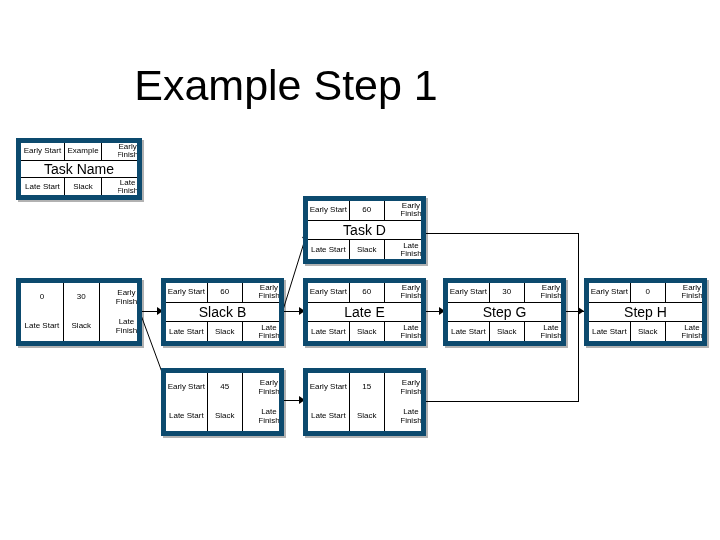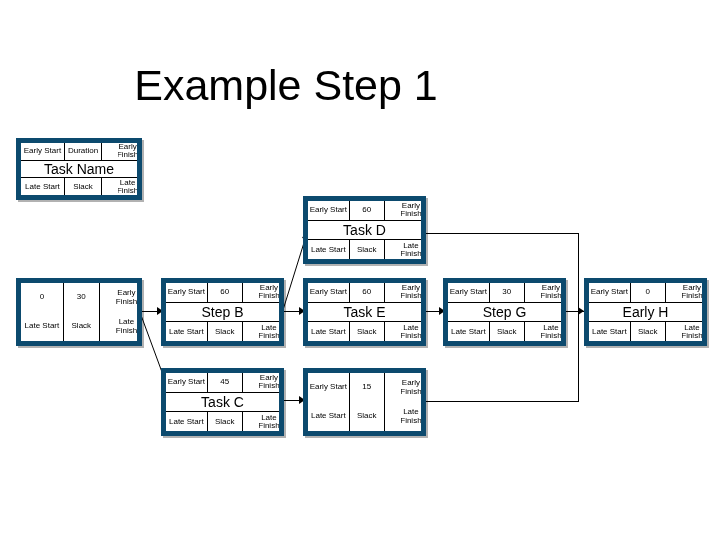--- a/index.html
+++ b/index.html
@@ -94,21 +94,21 @@
 </head>
 <body>
 
 <div id="slide">
 
   <div id="title">Example Step 1</div>
 
   <div class="node legend" style="left:16px; top:138px; width:126px; height:62px;">
     <div class="row">
       <div class="cell c1">Early Start</div>
-      <div class="cell c2">Duration</div>
+      <div class="cell c2">Example</div>
       <div class="cell c3">Early Finish</div>
     </div>
     <div class="row mid">
       <div class="cell full">Task Name</div>
     </div>
     <div class="row">
       <div class="cell c1">Late Start</div>
       <div class="cell c2">Slack</div>
       <div class="cell c3">Late Finish</div>
     </div>
@@ -158,38 +158,35 @@
     </div>
   </div>
 
   <div class="node" style="left:161px; top:278px; width:123px; height:68px;">
     <div class="row">
       <div class="cell c1">Early Start</div>
       <div class="cell c2">60</div>
       <div class="cell c3">Early Finish</div>
     </div>
     <div class="row mid">
-      <div class="cell full">Step B</div>
+      <div class="cell full">Slack B</div>
     </div>
     <div class="row">
       <div class="cell c1">Late Start</div>
       <div class="cell c2">Slack</div>
       <div class="cell c3">Late Finish</div>
     </div>
   </div>
 
   <div class="node" style="left:161px; top:368px; width:123px; height:68px;">
     <div class="row">
       <div class="cell c1">Early Start</div>
       <div class="cell c2">45</div>
       <div class="cell c3">Early Finish</div>
     </div>
-    <div class="row mid">
-      <div class="cell full">Task C</div>
-    </div>
     <div class="row">
       <div class="cell c1">Late Start</div>
       <div class="cell c2">Slack</div>
       <div class="cell c3">Late Finish</div>
     </div>
   </div>
 
   <div class="node" style="left:303px; top:196px; width:123px; height:68px;">
     <div class="row">
       <div class="cell c1">Early Start</div>
@@ -206,21 +203,21 @@
     </div>
   </div>
 
   <div class="node" style="left:303px; top:278px; width:123px; height:68px;">
     <div class="row">
       <div class="cell c1">Early Start</div>
       <div class="cell c2">60</div>
       <div class="cell c3">Early Finish</div>
     </div>
     <div class="row mid">
-      <div class="cell full">Task E</div>
+      <div class="cell full">Late E</div>
     </div>
     <div class="row">
       <div class="cell c1">Late Start</div>
       <div class="cell c2">Slack</div>
       <div class="cell c3">Late Finish</div>
     </div>
   </div>
 
   <div class="node" style="left:303px; top:368px; width:123px; height:68px;">
     <div class="row">
@@ -251,21 +248,21 @@
     </div>
   </div>
 
   <div class="node" style="left:584px; top:278px; width:123px; height:68px;">
     <div class="row">
       <div class="cell c1">Early Start</div>
       <div class="cell c2">0</div>
       <div class="cell c3">Early Finish</div>
     </div>
     <div class="row mid">
-      <div class="cell full">Early H</div>
+      <div class="cell full">Step H</div>
     </div>
     <div class="row">
       <div class="cell c1">Late Start</div>
       <div class="cell c2">Slack</div>
       <div class="cell c3">Late Finish</div>
     </div>
   </div>
 
 </div>
 

